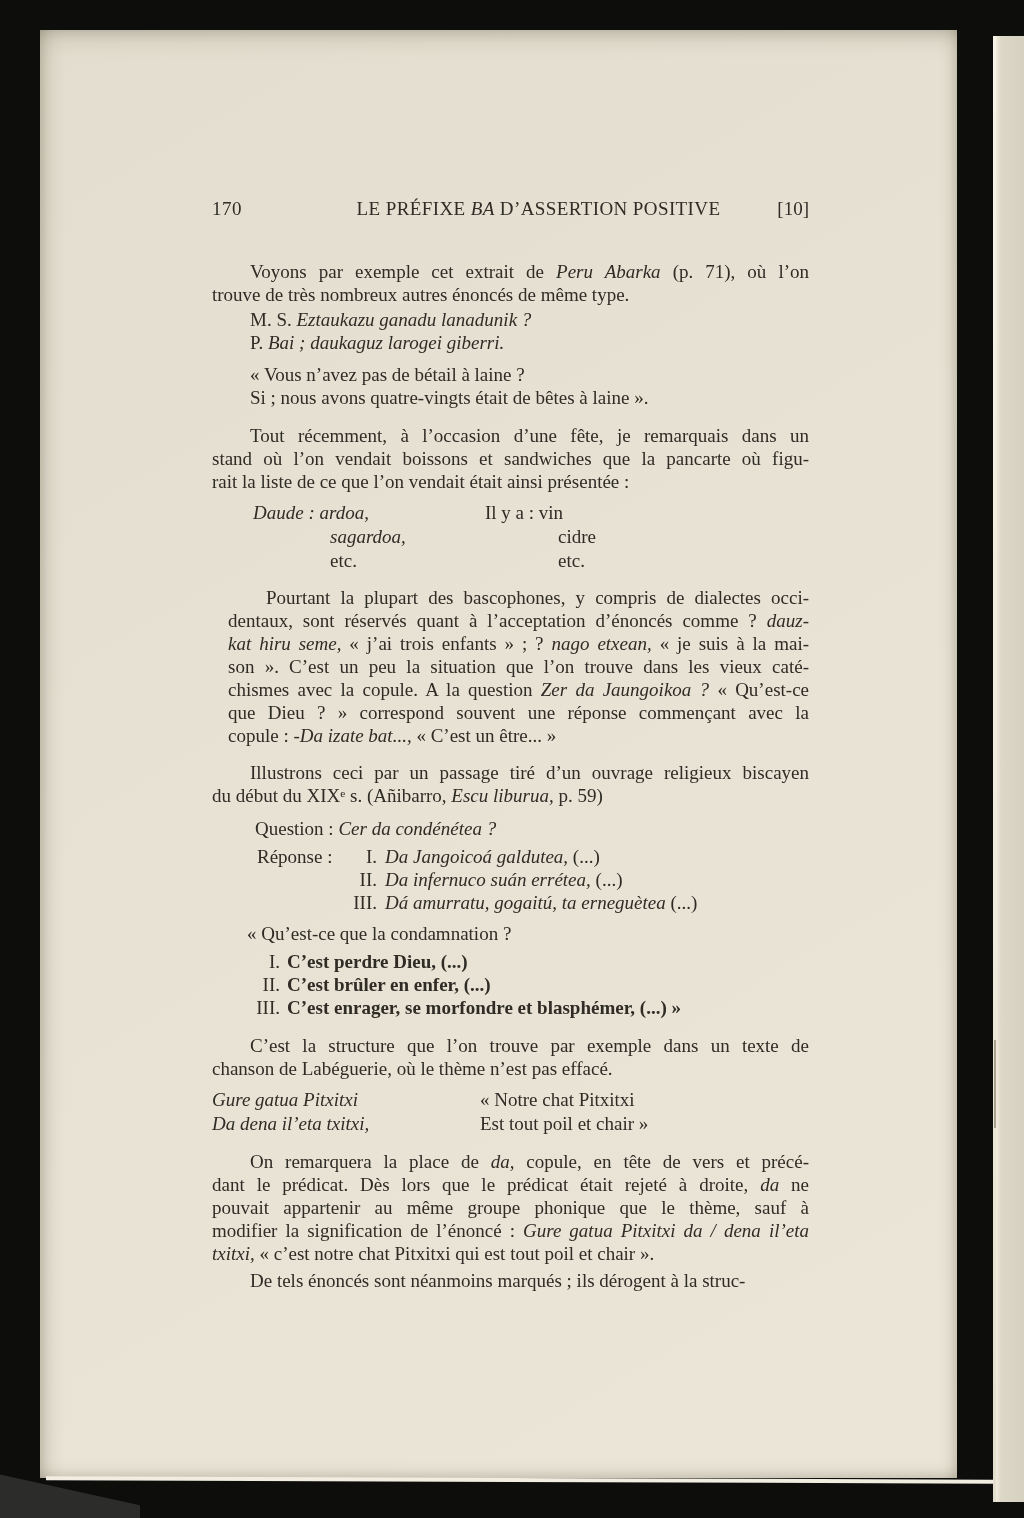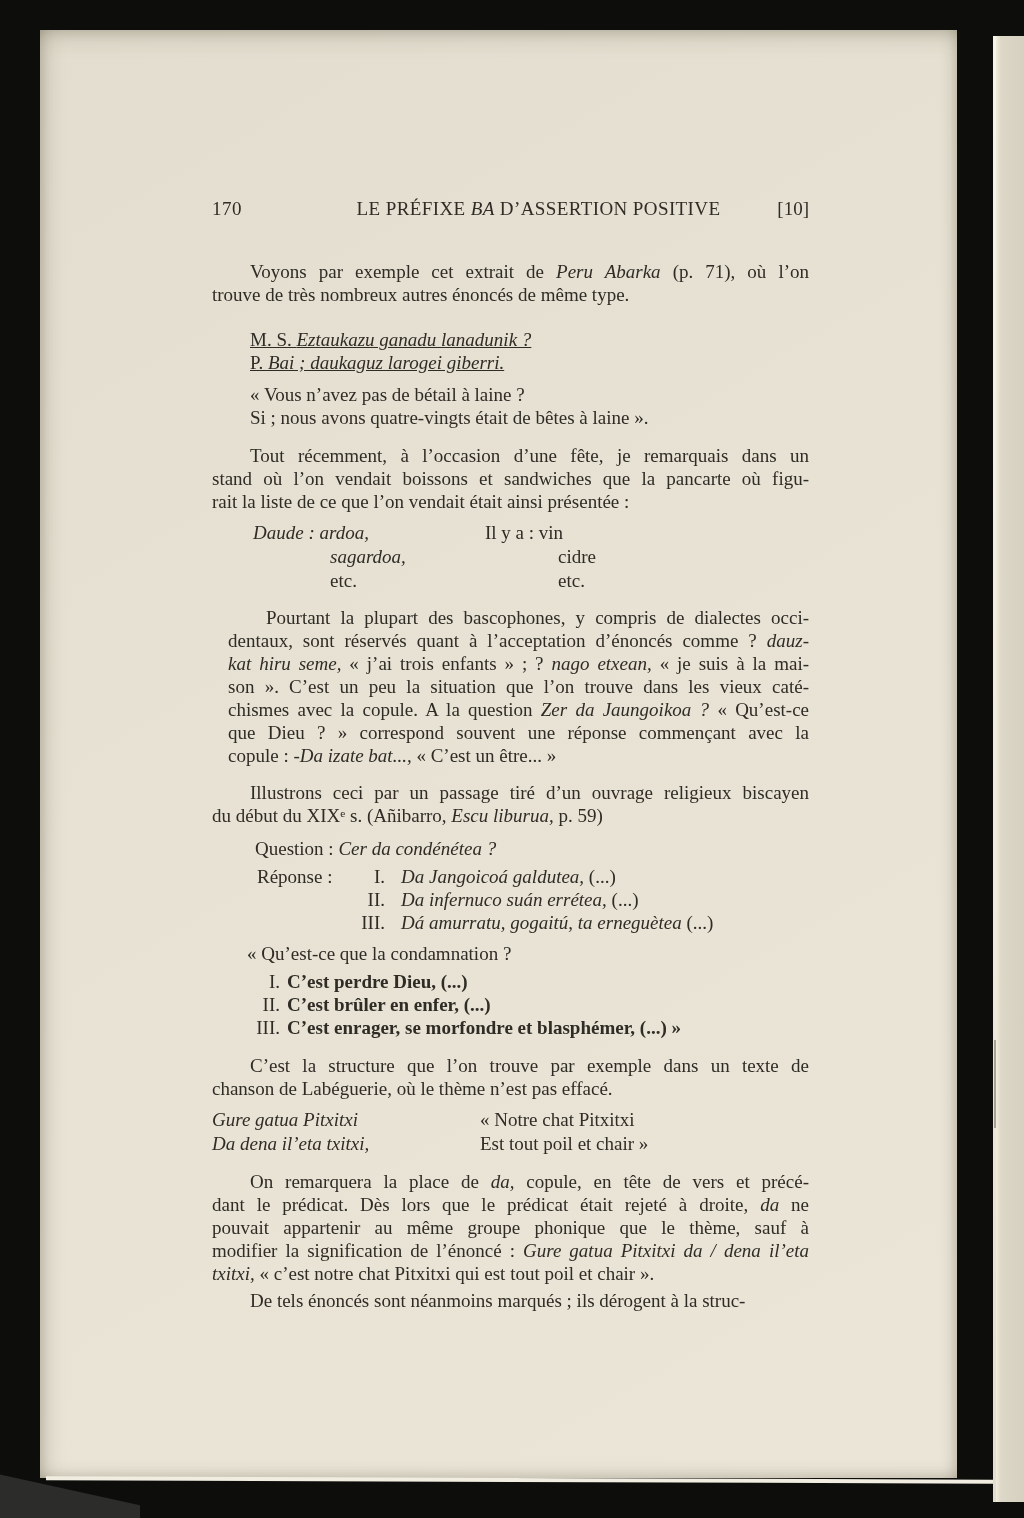--- a/index.html
+++ b/index.html
@@ -53,32 +53,32 @@
   .tline{min-height:23px;}
   .jline{text-align:justify;text-align-last:justify;text-justify:inter-word;}
   .ind{text-indent:38px;}
   
   .hdr{display:flex;align-items:baseline;}
   .hdr .pnum{width:120px;letter-spacing:.5px;}
   .hdr .htitle{flex:1;text-align:center;letter-spacing:.4px;white-space:nowrap;}
   .hdr .href{width:64px;text-align:right;}
   
   .b-voyons{margin-top:40px;}
-  .b-dialogue{margin-top:22px;padding-left:38px;text-decoration:underline;}
+  .b-dialogue{margin-top:2px;padding-left:38px;}
   .b-quote{margin-top:9px;padding-left:38px;}
   .b-recemment{margin-top:15px;}
   .b-pancarte{margin-top:8px;display:flex;padding-left:41px;line-height:24px;}
   .pan-col1{width:232px;}
   .pan-col1 .tline:nth-child(n+2){padding-left:77px;}
   .pan-col2 .tline:nth-child(n+2){padding-left:73px;}
   .b-pourtant{margin-top:13px;margin-left:16px;}
   .b-illustrons{margin-top:14px;}
   .b-question{margin-top:7px;padding-left:43px;}
   .b-reponse{margin-top:5px;padding-left:45px;}
-  .resp-row{display:grid;grid-template-columns:82px 38px 1fr;gap:8px;}
+  .resp-row{display:grid;grid-template-columns:82px 38px 1fr;}
   .resp-num{text-align:right;}
   .resp-text{padding-left:8px;}
   .b-cond-intro{margin-top:8px;padding-left:35px;}
   .b-cond-items{margin-top:5px;padding-left:30px;}
   .cond-row{display:grid;grid-template-columns:38px 1fr;}
   .cond-num{text-align:right;}
   .cond-text{padding-left:7px;font-weight:bold;}
   .b-structure{margin-top:15px;}
   .b-verse{margin-top:8px;display:flex;line-height:24px;}
   .verse-col1{width:268px;}

